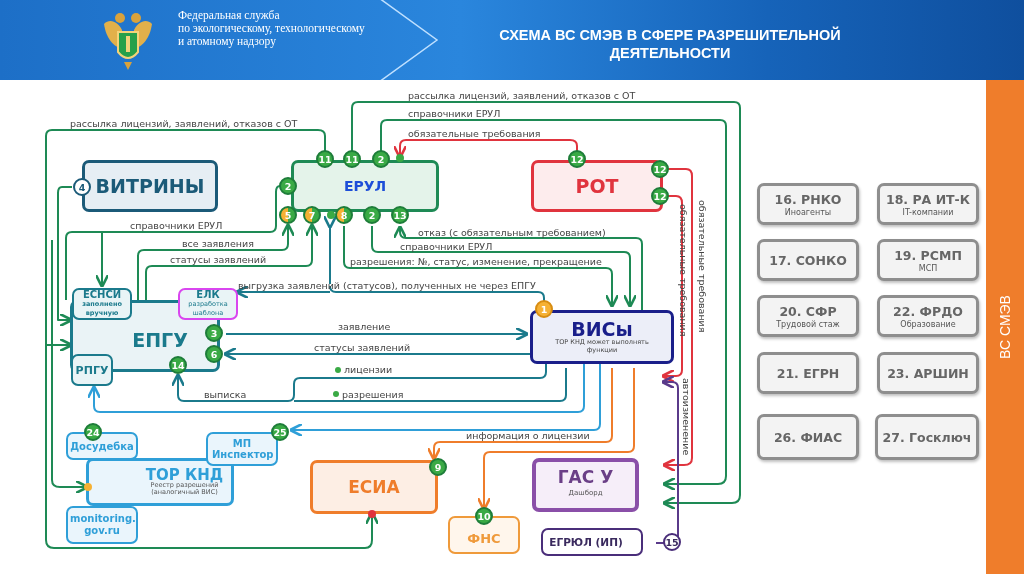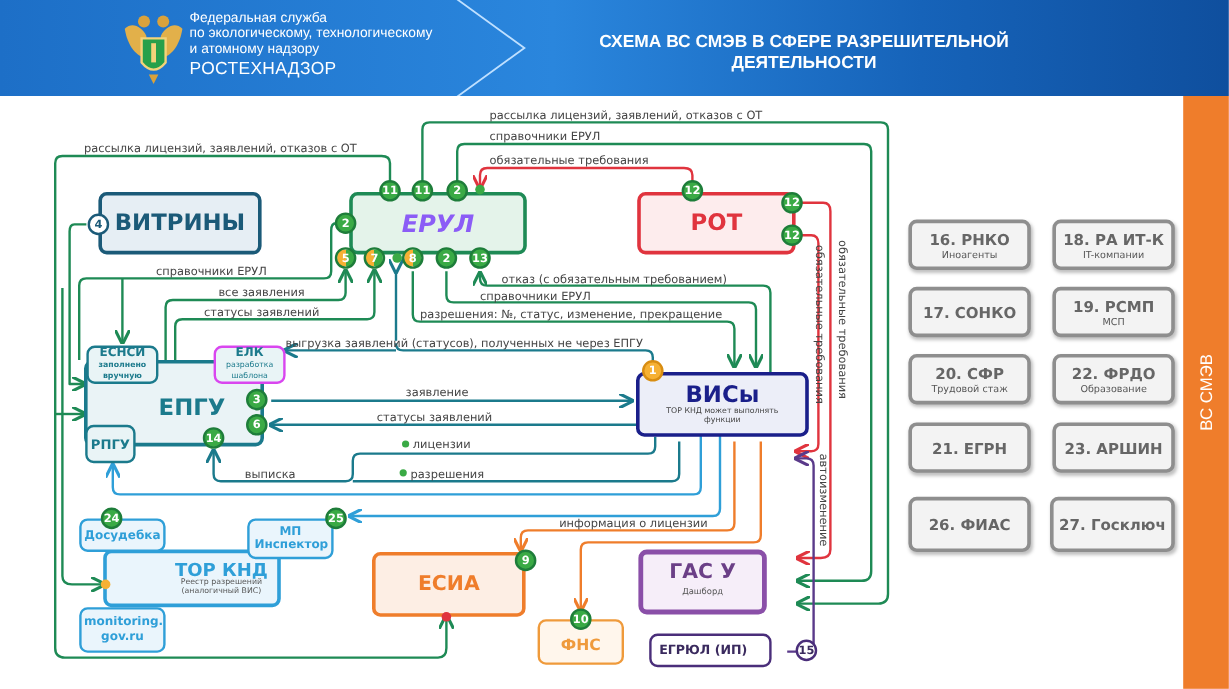--- a/index.html
+++ b/index.html
@@ -1,19 +1,19 @@
 <!DOCTYPE html>
 <html><head>
 <meta charset="utf-8">
 <style>
   html,body{margin:0;padding:0;}
   body{width:1024px;height:574px;position:relative;overflow:hidden;background:#ffffff;font-family:"DejaVu Sans",sans-serif;}
   .header{position:absolute;left:0;top:0;width:1024px;height:80px;background:linear-gradient(90deg,#1d6fc7 0%,#2a86dd 45%,#1663b9 75%,#0f4f9e 100%);}
   .header .emblem{position:absolute;left:100px;top:8px;width:56px;height:64px;}
-  .org{position:absolute;left:158px;top:9px;color:#fff;font-family:Liberation Sans, sans-serif;font-size:11.5px;line-height:13px;}
+  .org{position:absolute;left:178px;top:9px;color:#fff;font-family:Liberation Serif, serif;font-size:11.5px;line-height:13px;}
   .org .brand{font-size:14.5px;margin-top:4px;display:block;letter-spacing:0.3px;}
   .chev{position:absolute;left:375px;top:0;width:70px;height:80px;}
   .title{position:absolute;left:450px;top:26px;width:440px;text-align:center;color:#fff;font-family:"Liberation Sans",sans-serif;font-weight:bold;font-size:14.5px;line-height:18px;}
   .side{position:absolute;left:986px;top:80px;width:38px;height:494px;background:#ef7d2b;}
   .side span{position:absolute;left:50%;top:50%;transform:translate(-50%,-50%) rotate(-90deg);white-space:nowrap;color:#fff;font-family:"Liberation Sans",sans-serif;font-size:14px;}
   svg.diag{position:absolute;left:0;top:0;}
   .lbl{font-family:"DejaVu Sans",sans-serif;font-size:9.5px;fill:#444;}
   .box{position:absolute;box-sizing:border-box;border-radius:7px;display:flex;flex-direction:column;align-items:center;justify-content:center;text-align:center;}
   .gbox{border:3px solid #8e8e8e;background:#f3f3f3;box-shadow:1px 2px 3px rgba(0,0,0,0.25);color:#666;font-weight:bold;font-size:12.5px;}
   .gbox small{display:block;font-size:8px;font-weight:normal;color:#555;margin-top:1px;}
@@ -30,21 +30,20 @@
     <circle cx="20" cy="10" r="5" fill="#d9a23c"></circle>
       <circle cx="36" cy="10" r="5" fill="#d9a23c"></circle>
     <path d="M18 24 L38 24 L38 44 Q28 56 18 44Z" fill="#27a04a" stroke="#f4d37a" stroke-width="2"></path>
     <rect x="26" y="28" width="4" height="16" fill="#f4d37a"></rect>
     <path d="M24 54 L28 62 L32 54Z" fill="#d9a23c"></path>
   </svg>
   <div class="org">
     <div>Федеральная служба</div>
     <div>по экологическому, технологическому</div>
     <div>и атомному надзору</div>
-    <span class="brand">РОСТЕХНАДЗОР</span>
   </div>
   <svg class="chev" viewBox="0 0 70 80">
     <polyline points="4,-2 62,40 4,82" fill="none" stroke="#bfe0ff" stroke-width="1.5"></polyline>
   </svg>
   <div class="title">
     <div>СХЕМА ВС СМЭВ В СФЕРЕ РАЗРЕШИТЕЛЬНОЙ</div>
     <div>ДЕЯТЕЛЬНОСТИ</div>
   </div>
 </div>
 
@@ -134,21 +133,21 @@
     <text class="lbl" transform="translate(699,200) rotate(90)">обязательные требования</text>
     <text class="lbl" transform="translate(683,378) rotate(90)">автоизменение</text>
   </g>
 </svg>
 
 <div class="box" style="left:82px;top:160px;width:136px;height:52px;border:3px solid #1b5a78;background:#e6eef4;color:#1b5a78;font-weight:bold;font-size:19px;">
   <span>ВИТРИНЫ</span>
 </div>
 <div class="badge" style="left:73px;top:178px;background:#fff;color:#1b5a78;border-color:#1b5a78;">4</div>
 
-<div class="box" style="left:291px;top:160px;width:148px;height:52px;border:3px solid #1e8a55;background:#e4f3ea;color:#8b5cf6;font-weight:bold;font-size:20px;font-style:italic;">
+<div class="box" style="left:291px;top:160px;width:148px;height:52px;border:3px solid #1e8a55;background:#e4f3ea;color:#1d4ed8;font-weight:bold;font-size:14px;">
   <span>ЕРУЛ</span>
 </div>
 <div class="badge" style="left:316px;top:150px;">11</div>
 <div class="badge" style="left:343px;top:150px;">11</div>
 <div class="badge" style="left:372px;top:150px;">2</div>
 <div class="dot" style="left:396px;top:154px;background:#3aaa45;"></div>
 <div class="badge" style="left:279px;top:177px;">2</div>
 <div class="badge" style="left:279px;top:206px;background:linear-gradient(90deg,#f6b134 50%,#3aaa45 50%);">5</div>
 <div class="badge" style="left:303px;top:206px;background:linear-gradient(90deg,#f6b134 50%,#3aaa45 50%);">7</div>
 <div class="dot" style="left:327px;top:211px;background:#3aaa45;"></div>

